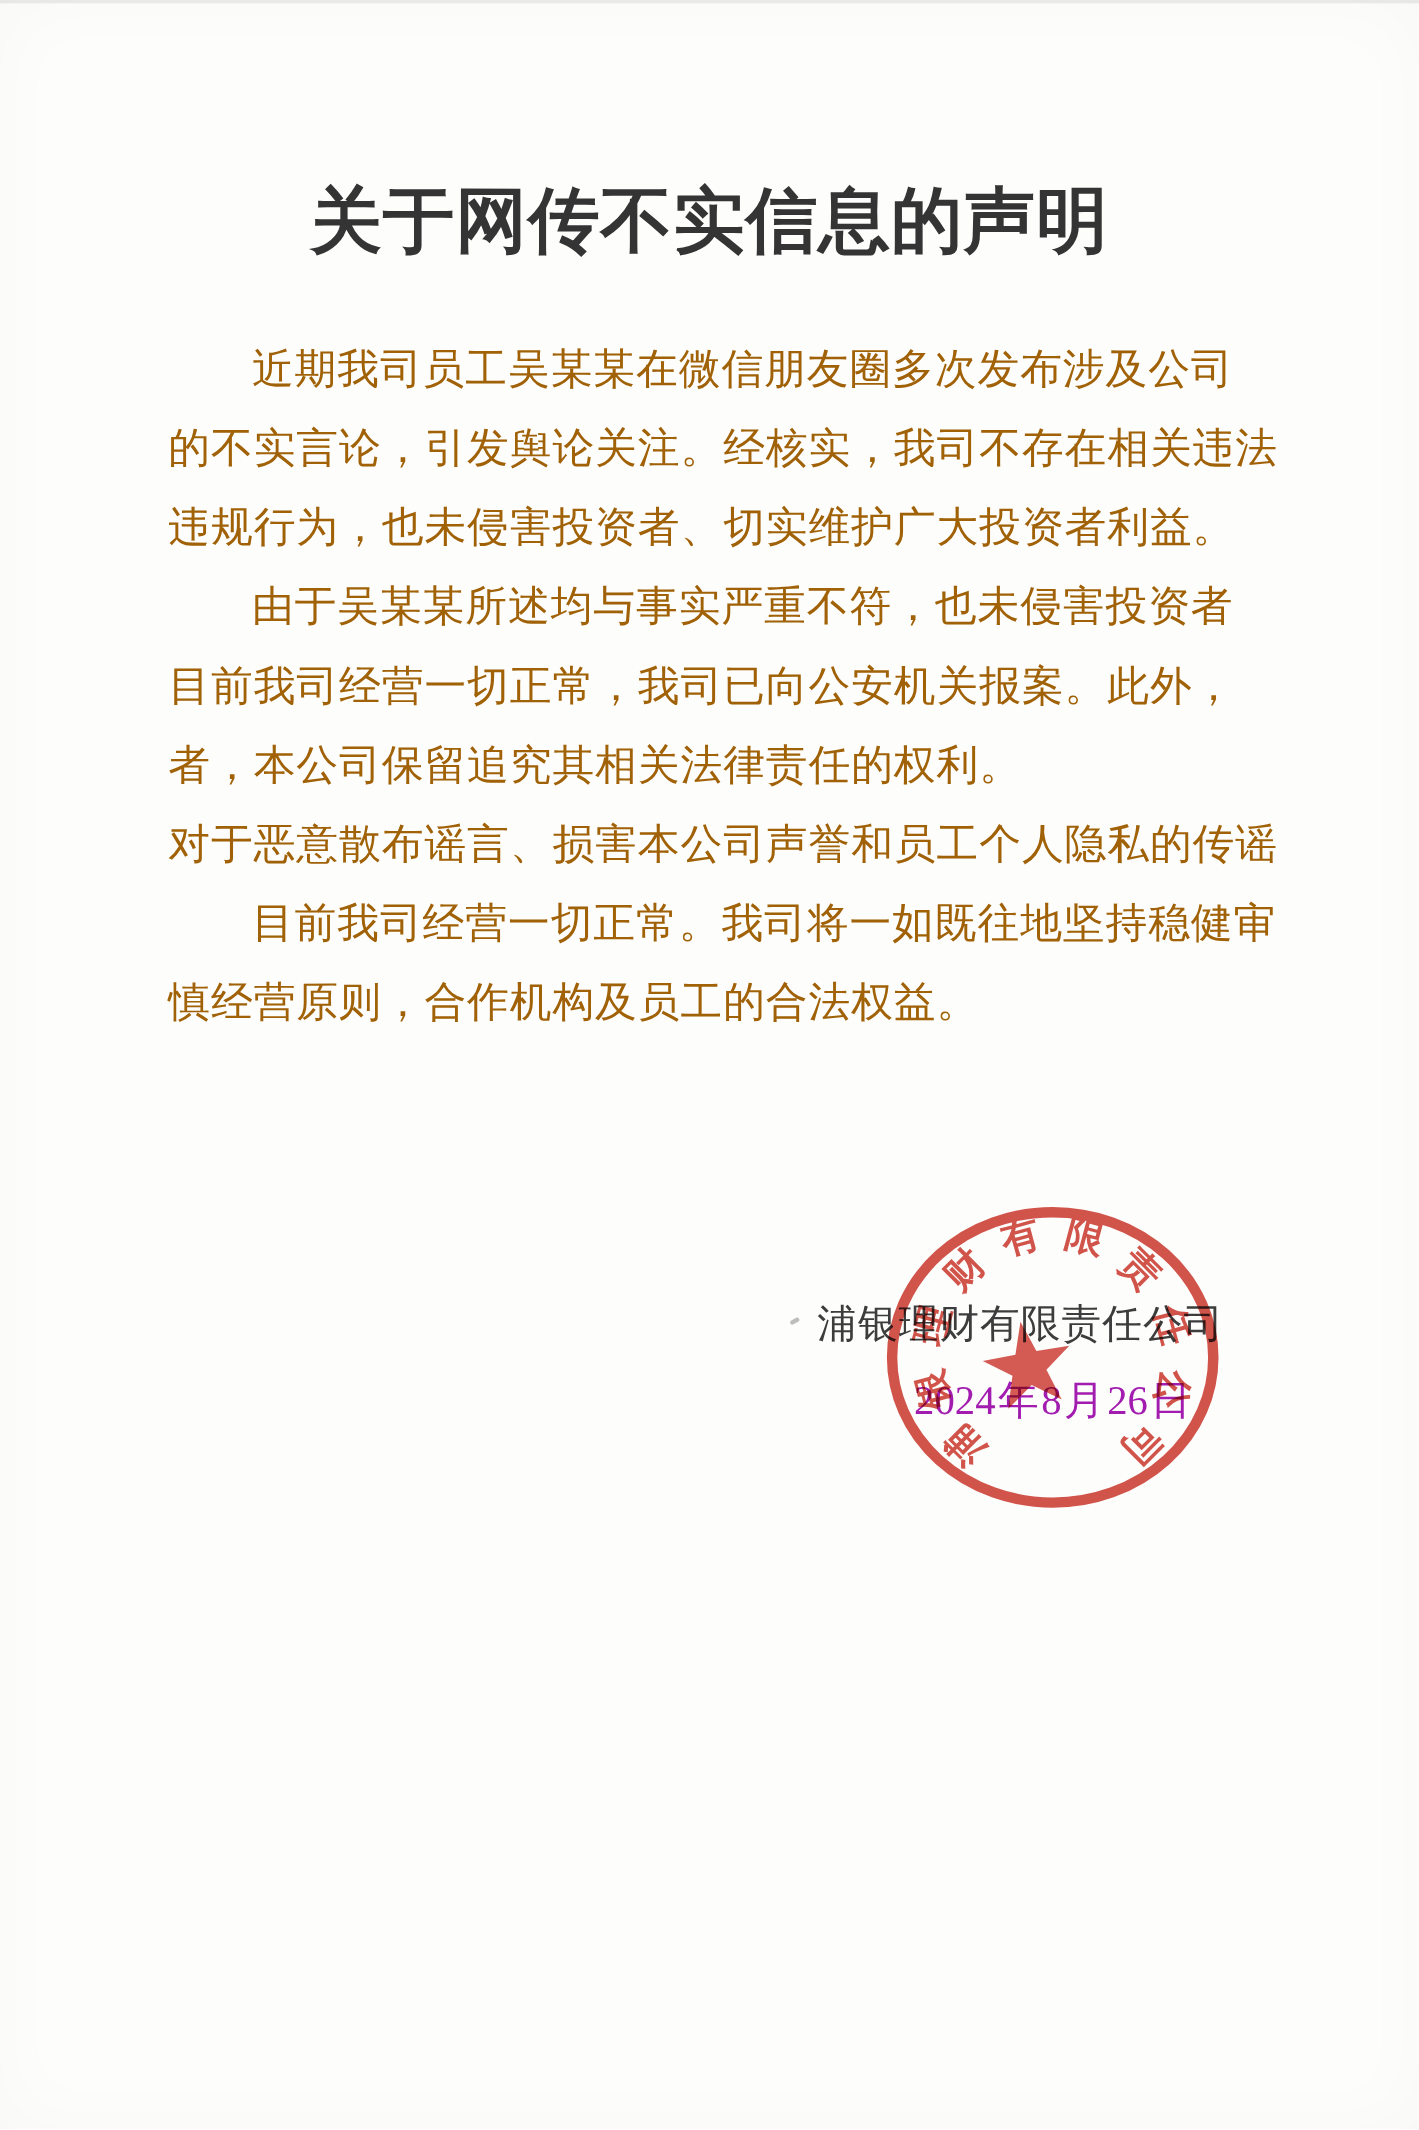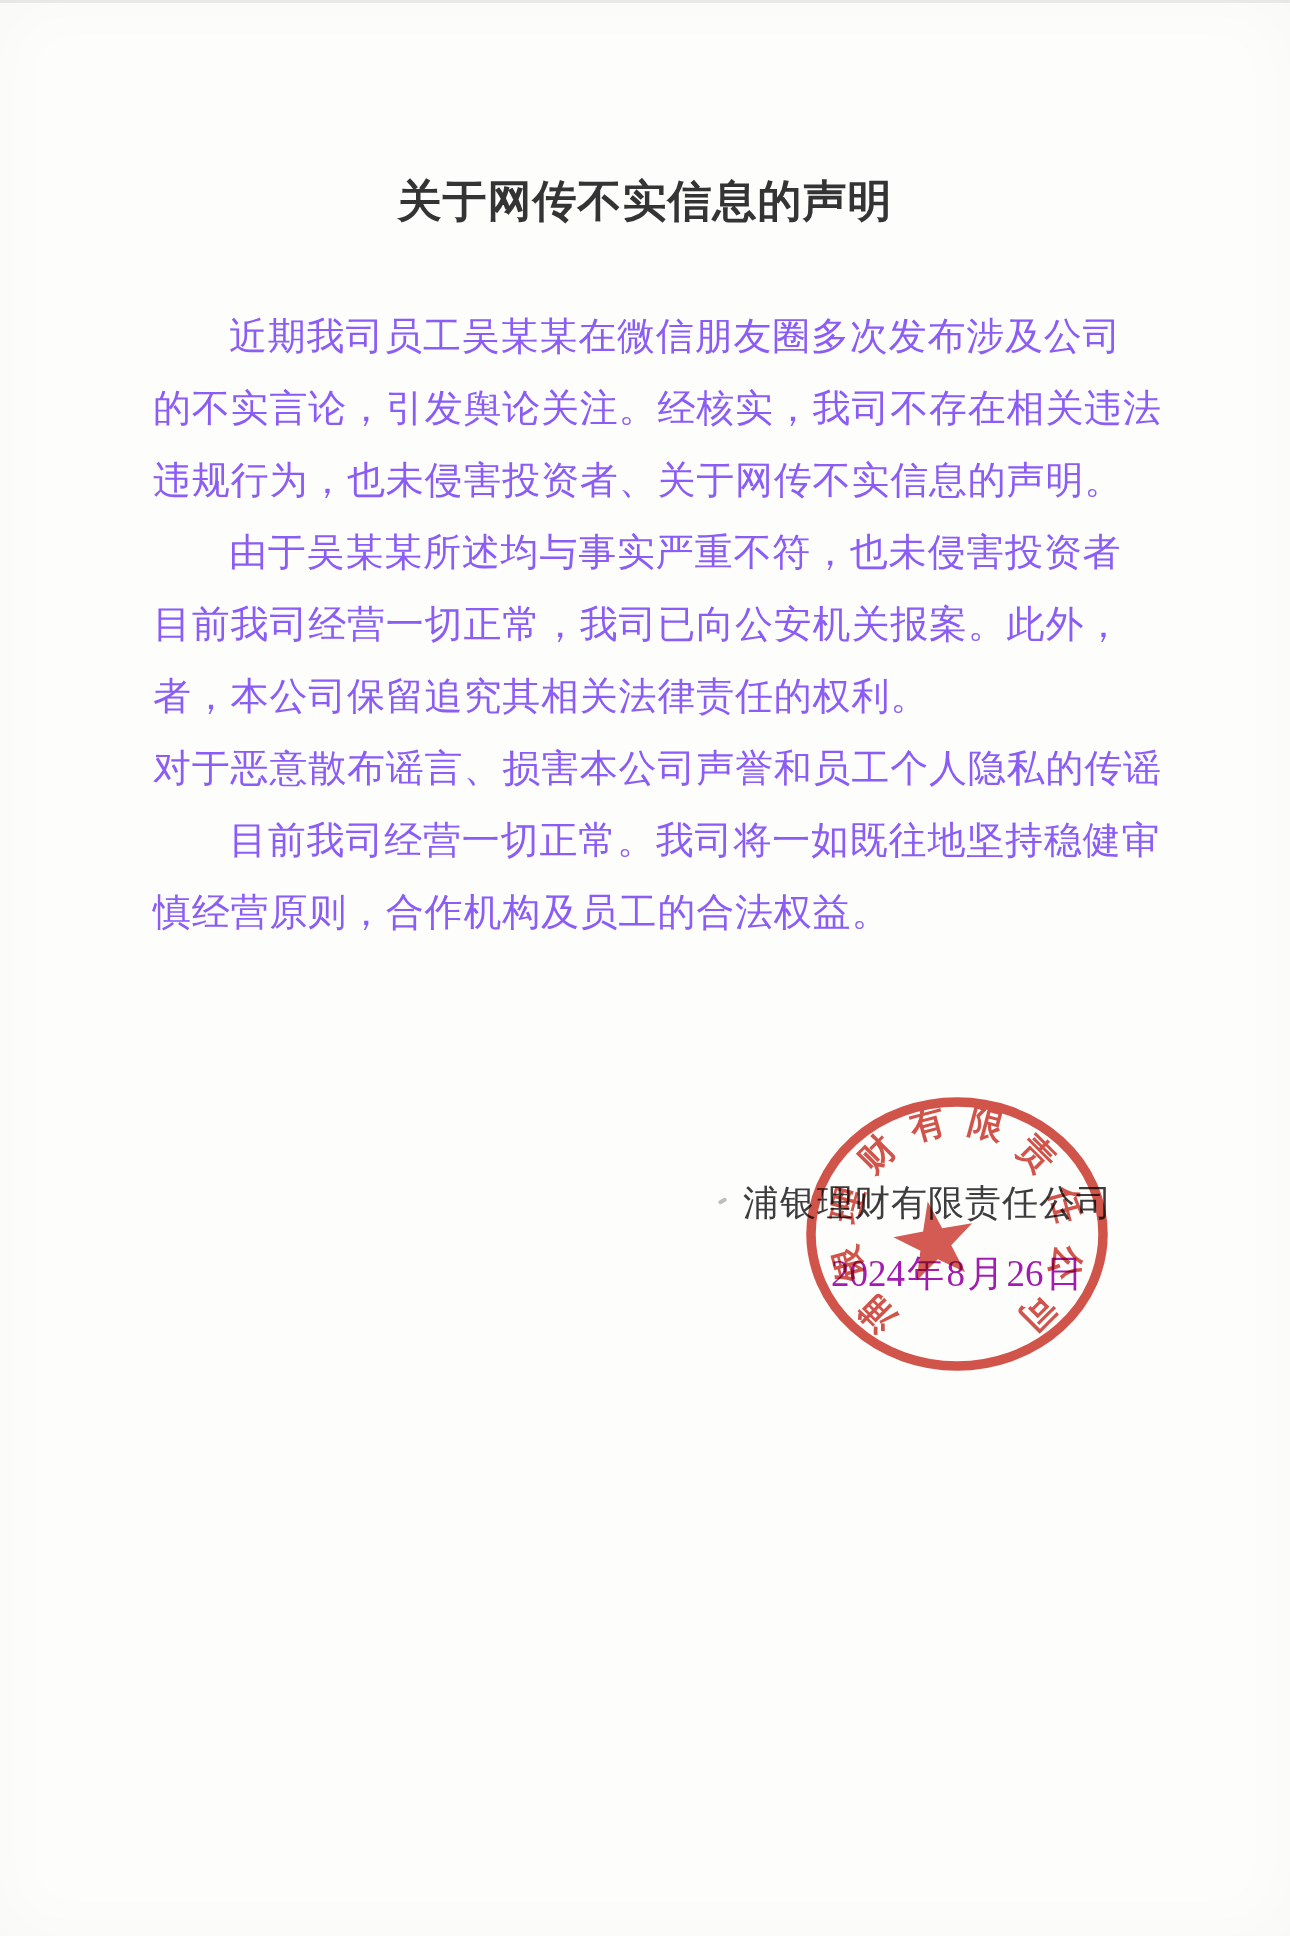--- a/index.html
+++ b/index.html
@@ -31,35 +31,35 @@
     box-shadow: inset 0 0 70px rgba(0,0,0,0.025);
     pointer-events: none;
   }
 
   .doc-title {
     position: absolute;
     top: 170px;
     left: 0;
     width: 100%;
     text-align: center;
-    font-size: 44px;
+    font-size: 65px;
     line-height: 64px;
     font-weight: 700;
     letter-spacing: 1px;
     color: #343434;
     white-space: nowrap;
   }
 
   .body-text {
     position: absolute;
     left: 153px;
     top: 300px;
     width: 990px;
     font-size: 38px;
-    color: #8b5cf6;
+    color: #a16207;
   }
   .body-text .line {
     height: 72px;
     line-height: 72px;
     letter-spacing: 0.8px;
     white-space: nowrap;
   }
   .body-text .line.indent {
     padding-left: 76px;
   }
@@ -113,21 +113,21 @@
 </head>
 <body>
 
 <div class="page">
 
   <div class="doc-title">关于网传不实信息的声明</div>
 
   <div class="body-text">
     <div class="line indent">近期我司员工吴某某在微信朋友圈多次发布涉及公司</div>
     <div class="line">的不实言论，引发舆论关注。经核实，我司不存在相关违法</div>
-    <div class="line">违规行为，也未侵害投资者、关于网传不实信息的声明。</div>
+    <div class="line">违规行为，也未侵害投资者、切实维护广大投资者利益。</div>
     <div class="line indent">由于吴某某所述均与事实严重不符，也未侵害投资者</div>
     <div class="line">目前我司经营一切正常，我司已向公安机关报案。此外，</div>
     <div class="line">者，本公司保留追究其相关法律责任的权利。</div>
     <div class="line">对于恶意散布谣言、损害本公司声誉和员工个人隐私的传谣</div>
     <div class="line indent">目前我司经营一切正常。我司将一如既往地坚持稳健审</div>
     <div class="line">慎经营原则，合作机构及员工的合法权益。</div>
   </div>
 
   <div class="scan-speck"></div>
 

